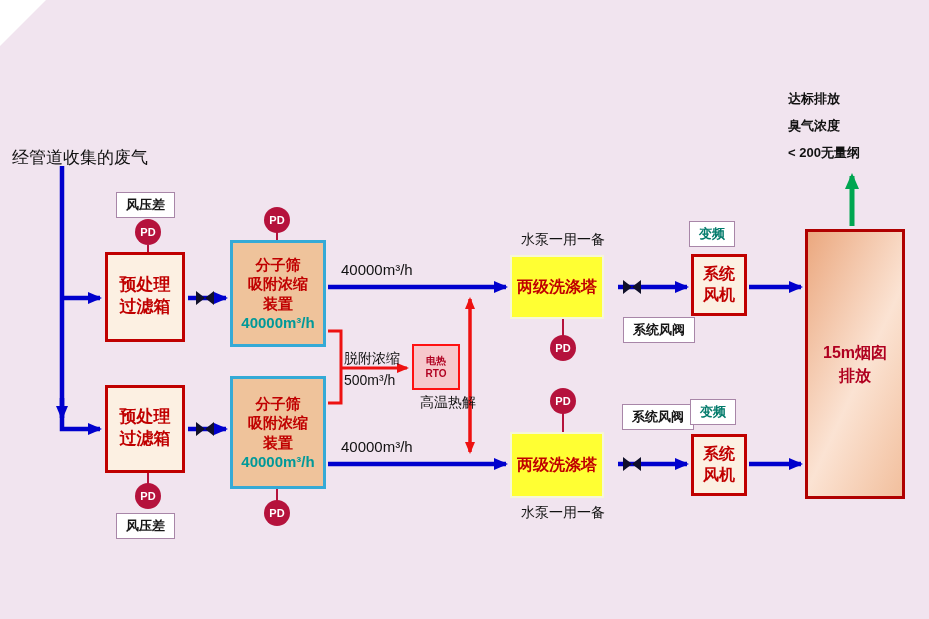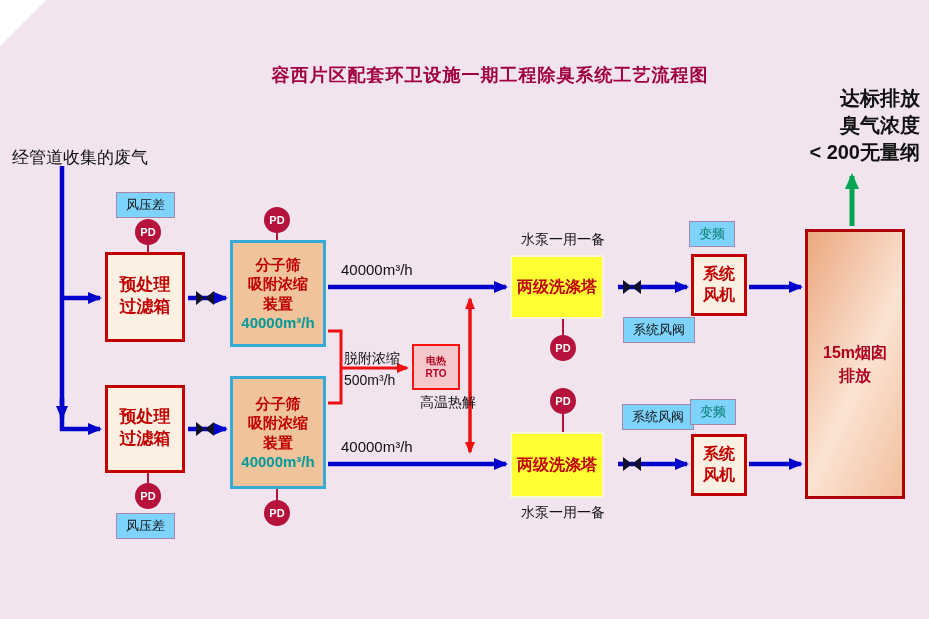--- a/index.html
+++ b/index.html
@@ -7,24 +7,24 @@
   .canvas { position:relative; width:929px; height:619px; background:#f1e4ef; overflow:hidden; margin:0 auto; }
   .abs { position:absolute; }
   .center { display:flex; align-items:center; justify-content:center; text-align:center; }
   .ml { white-space:pre-line; }
 
   .corner-tri { width:0; height:0; border-top:46px solid #ffffff; border-right:46px solid transparent; }
 
   .diagram-title { left:220px; top:63px; width:540px; text-align:center; font-size:18px; font-weight:bold; color:#a00040; letter-spacing:1px; }
   .diagram-subtitle { left:220px; top:91px; width:540px; text-align:center; font-size:16px; font-weight:bold; color:#111; }
 
-  .discharge { left:788px; top:85px; width:132px; font-size:20px; font-weight:bold; color:#111; text-align:right; line-height:27px; }
+  .discharge { left:788px; top:85px; width:132px; font-size:13px; font-weight:bold; color:#111; text-align:left; line-height:27px; }
   .inlet-lbl { left:12px; top:146px; font-size:17px; color:#111; }
 
-  .pink-lbl { background:#7dd3fc; border:1px solid #a886a8; font-size:13px; font-weight:normal; color:#151515; padding:3px 9px; text-align:center; }
+  .pink-lbl { background:#ffffff; border:1px solid #a886a8; font-size:13px; font-weight:bold; color:#151515; padding:3px 9px; text-align:center; }
   .vfd-text { color:#007a6a; }
 
   .pd { width:26px; height:26px; border-radius:50%; background:#b5123c; color:#fff; font-size:11px; font-weight:bold; }
 
   .filter-box { width:80px; height:90px; background:#fcf0e2; border:3px solid #c00000; color:#c00000; font-weight:bold; font-size:17px; line-height:1.3;font-family:Liberation Mono, monospace; }
   .sieve-box { width:96px; background:#efc39b; border:3px solid #35aad6; color:#c00000; font-weight:bold; font-size:15px; line-height:1.28; flex-direction:column; }
   .sieve-cap { color:#009999; }
   .scrubber-box { width:94px; background:#ffff33; border:2px solid #f6f6d8; color:#c00000; font-weight:bold; font-size:16px; }
   .fan-box { width:56px; height:62px; background:#fcf0e2; border:3px solid #c00000; color:#c00000; font-weight:bold; font-size:16px; line-height:1.3; }
   .rto-box { width:48px; height:46px; background:#f6c8cc; border:2px solid #ff1111; color:#b00020; font-weight:bold; font-size:10px; line-height:1.3; }
@@ -85,21 +85,20 @@
     <g fill="#10102a">
       <path d="M196,291 L205,298 L196,305 Z M214,291 L205,298 L214,305 Z"></path>
       <path d="M196,422 L205,429 L196,436 Z M214,422 L205,429 L214,436 Z"></path>
       <path d="M623,280 L632,287 L623,294 Z M641,280 L632,287 L641,294 Z"></path>
       <path d="M623,457 L632,464 L623,471 Z M641,457 L632,464 L641,471 Z"></path>
     </g>
   </svg>
 
   <div class="abs corner-tri" style="left:0;top:0;"></div>
 
-  <div class="abs diagram-title">容西片区配套环卫设施一期工程除臭系统工艺流程图</div>
 
   <div class="abs discharge">
     <div>达标排放</div>
     <div>臭气浓度</div>
     <div>&lt; 200无量纲</div>
   </div>
 
   <div class="abs inlet-lbl">经管道收集的废气</div>
 
   <div class="abs pink-lbl" style="left:116px;top:192px;">风压差</div>

